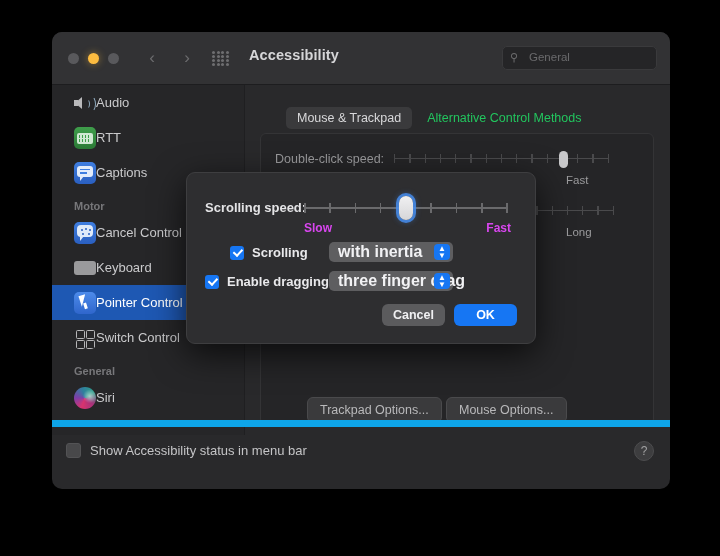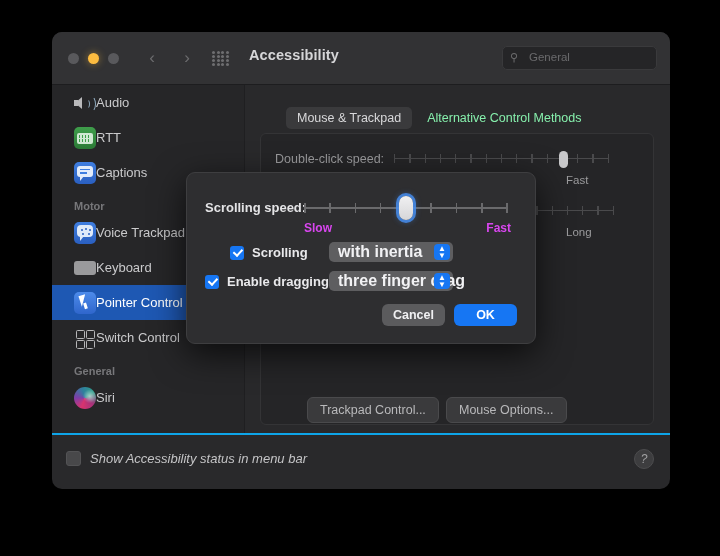--- a/index.html
+++ b/index.html
@@ -297,21 +297,21 @@
   }
   #tabs {
     position: absolute;
     left: 42px;
     top: 22px;
     display: flex;
     gap: 4px;
   }
   .tab {
     font-size: 12.5px;
-    color: #86efac;
+    color: #22c55e;
     padding: 4px 11px;
     border-radius: 5px;
   }
   .tab.active {
     background: #3a3a3c;
     color: #d8d8da;
   }
 
   #tabpanel {
     position: absolute;
@@ -380,25 +380,24 @@
     border-radius: 6px;
     font-size: 12.5px;
     color: #b9b9bb;
     padding: 5px 12px;
     white-space: nowrap;
   }
 
   
   #footer {
     position: absolute;
-    left: 0; bottom: 0;
+    left: 0; bottom: 8px;
     width: 100%;
     height: 55px;
-    border-top: 2px solid #0ea5e9;
-    font-style: italic;
+    border-top: 7px solid #0ea5e9;
   }
   #footer-check {
     position: absolute;
     left: 14px;
     top: 16px;
     display: flex;
     align-items: center;
   }
   #footer-check .cbox {
     width: 13px; height: 13px;
@@ -660,21 +659,21 @@
 
         <div class="sb-item">
           <div class="icon ic-voice">
             <span class="bub"></span>
             <span class="dot" style="left:7px;top:7px"></span>
             <span class="dot" style="left:11px;top:6px"></span>
             <span class="dot" style="left:15px;top:7px"></span>
             <span class="dot" style="left:8px;top:11px"></span>
             <span class="dot" style="left:14px;top:11px"></span>
           </div>
-          <div class="sb-label">Voice Trackpad</div>
+          <div class="sb-label">Cancel Control</div>
         </div>
 
         <div class="sb-item">
           <div class="icon ic-keyboard"></div>
           <div class="sb-label">Keyboard</div>
         </div>
 
         <div class="sb-item selected">
           <div class="icon ic-pointer">
             <span class="arrow"></span>
@@ -754,21 +753,21 @@
                   <i></i>
                   <i></i>
                   <i></i>
               </div>
             </div>
           </div>
           <div class="bg-endlabel" style="left:305px; top:92px;">Long</div>
 
           <div class="bg-endlabel" style="left:232px; top:131px;">wireless</div>
 
-          <div class="opt-btn" style="left:46px; top:263px;">Trackpad Control...</div>
+          <div class="opt-btn" style="left:46px; top:263px;">Trackpad Options...</div>
           <div class="opt-btn" style="left:185px; top:263px;">Mouse Options...</div>
         </div>
       </div>
 
       <div id="footer">
         <div id="footer-check">
           <div class="cbox"></div>
           <div class="lbl">Show Accessibility status in menu bar</div>
         </div>
         <div id="help-btn">?</div>

